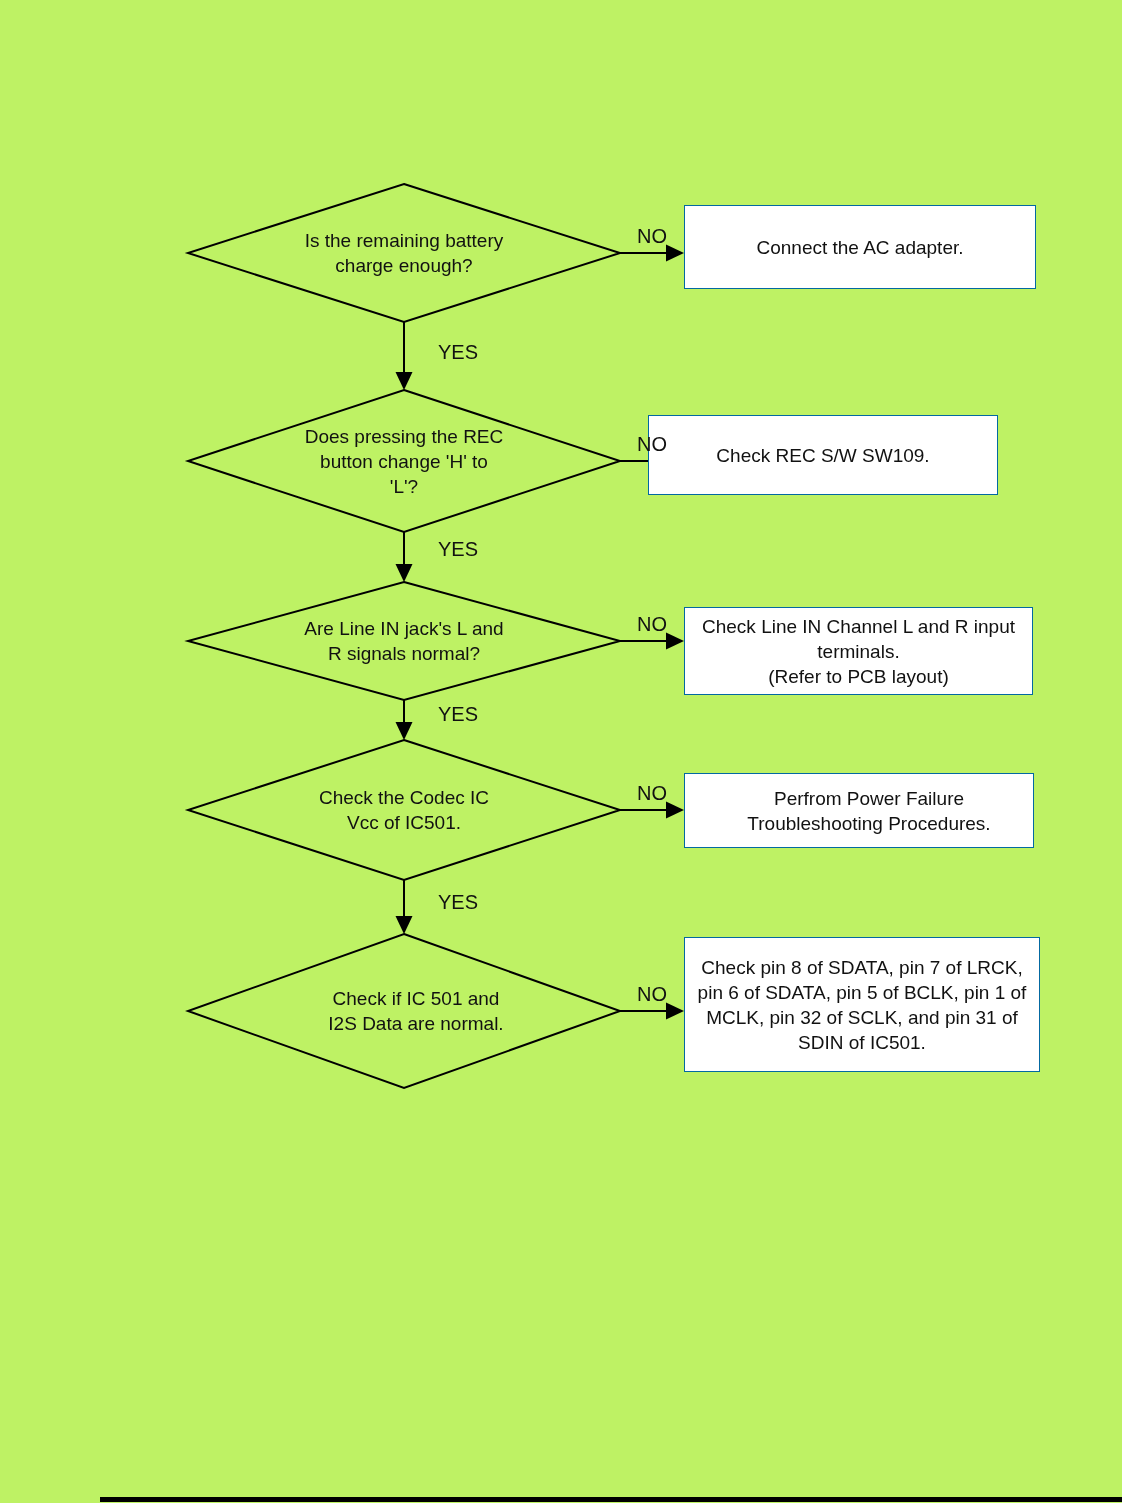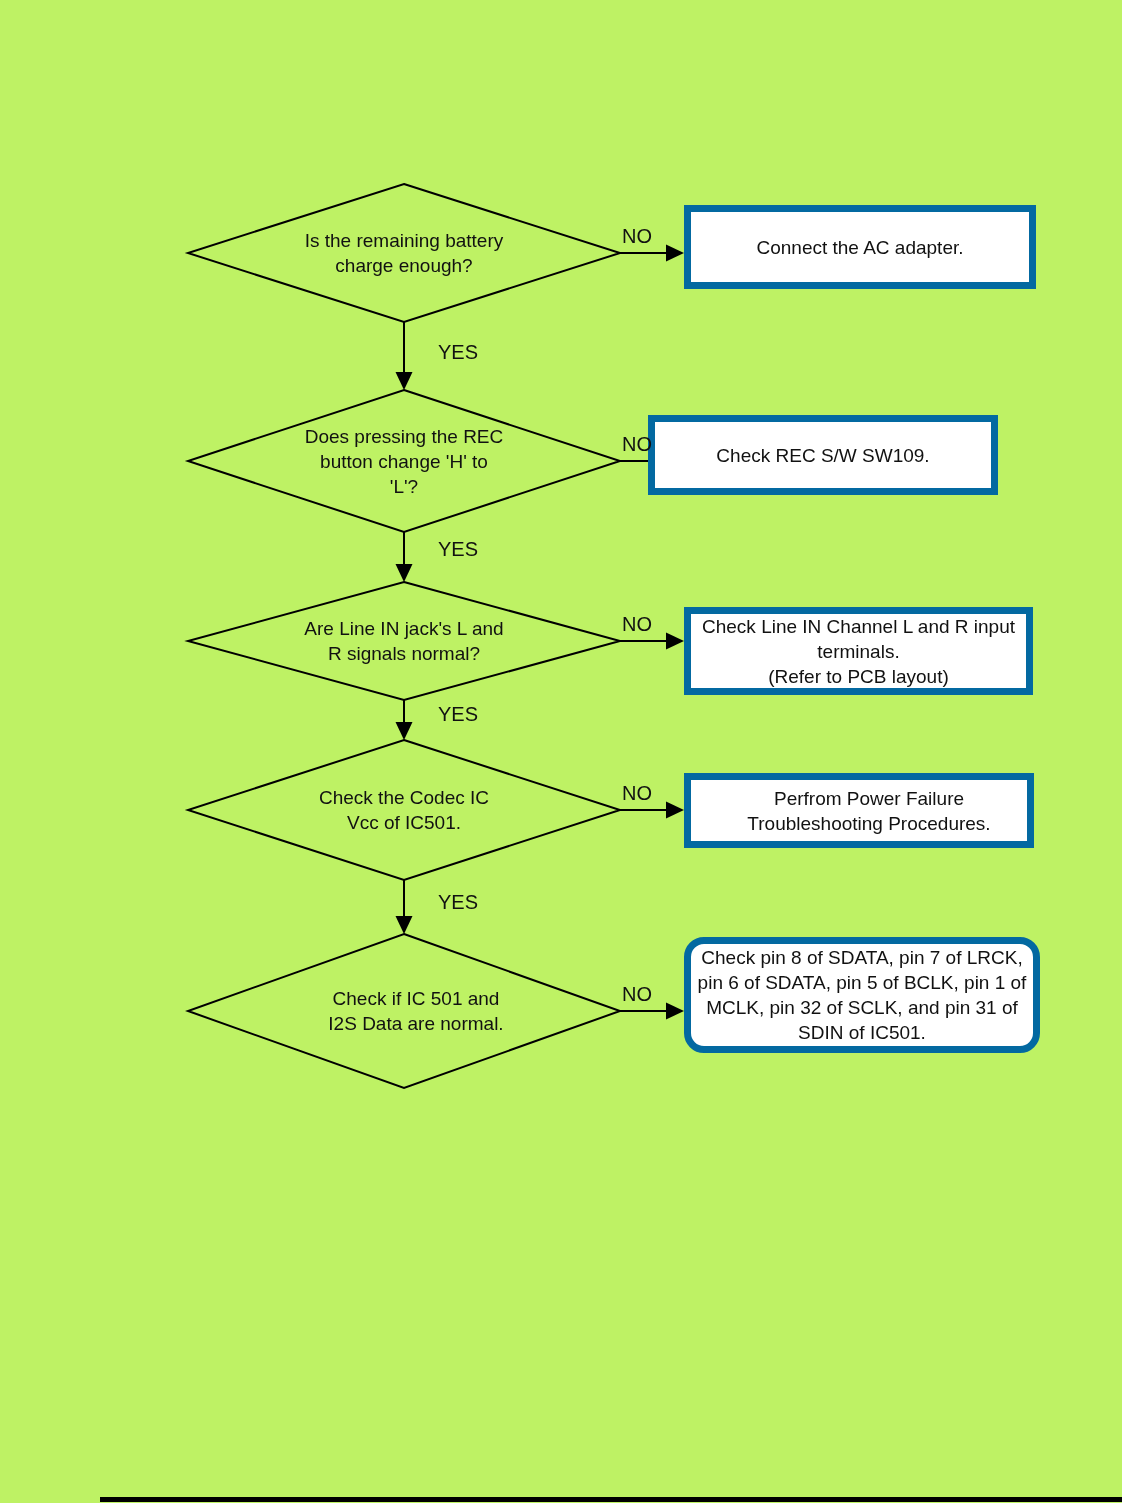--- a/index.html
+++ b/index.html
@@ -19,39 +19,39 @@
     align-items: center;
     justify-content: center;
     text-align: center;
     white-space: pre-line;
     font-size: 19px;
     line-height: 25px;
     color: #111111;
   }
   .action-box {
     position: absolute;
-    border: 7px solid #0369a1;
+    border: 1px solid #0369a1;
     background: #ffffff;
     display: flex;
     align-items: center;
     justify-content: center;
     text-align: center;
     white-space: pre-line;
     font-size: 19px;
     line-height: 25px;
     box-sizing: border-box;
     color: #111111;
   }
   .edge-label {
     position: absolute;
     font-size: 20px;
     line-height: 22px;
     color: #111111;
   }
-  .no-label { width: 60px; }
+  .no-label { width: 60px; text-align: center; }
   .bottom-rule {
     position: absolute;
     left: 100px;
     top: 1497px;
     width: 1022px;
     height: 5px;
     background: #000000;
   }
 </style>
 </head>
@@ -118,21 +118,21 @@
   <div class="diamond-text" style="left:200px; top:934px; width:432px; height:154px;">Check if IC 501 and
 I2S Data are normal.</div>
 
   <div class="action-box" style="left:684px; top:205px; width:352px; height:84px;">Connect the AC adapter.</div>
   <div class="action-box" style="left:648px; top:415px; width:350px; height:80px;">Check REC S/W SW109.</div>
   <div class="action-box" style="left:684px; top:607px; width:349px; height:88px;">Check Line IN Channel L and R input
 terminals.
 (Refer to PCB layout)</div>
   <div class="action-box" style="left:684px; top:773px; width:350px; height:75px;padding-left:20px;">Perfrom Power Failure
 Troubleshooting Procedures.</div>
-  <div class="action-box" style="left:684px; top:937px; width:356px; height:116px;border-radius:20px;">Check pin 8 of SDATA, pin 7 of LRCK,
+  <div class="action-box" style="left:684px; top:937px; width:356px; height:135px;">Check pin 8 of SDATA, pin 7 of LRCK,
 pin 6 of SDATA, pin 5 of BCLK, pin 1 of
 MCLK, pin 32 of SCLK, and pin 31 of
 SDIN of IC501.</div>
 
   <div class="edge-label no-label" style="left:622px; top:225px;">NO</div>
   <div class="edge-label no-label" style="left:622px; top:433px;">NO</div>
   <div class="edge-label no-label" style="left:622px; top:613px;">NO</div>
   <div class="edge-label no-label" style="left:622px; top:782px;">NO</div>
   <div class="edge-label no-label" style="left:622px; top:983px;">NO</div>
 

